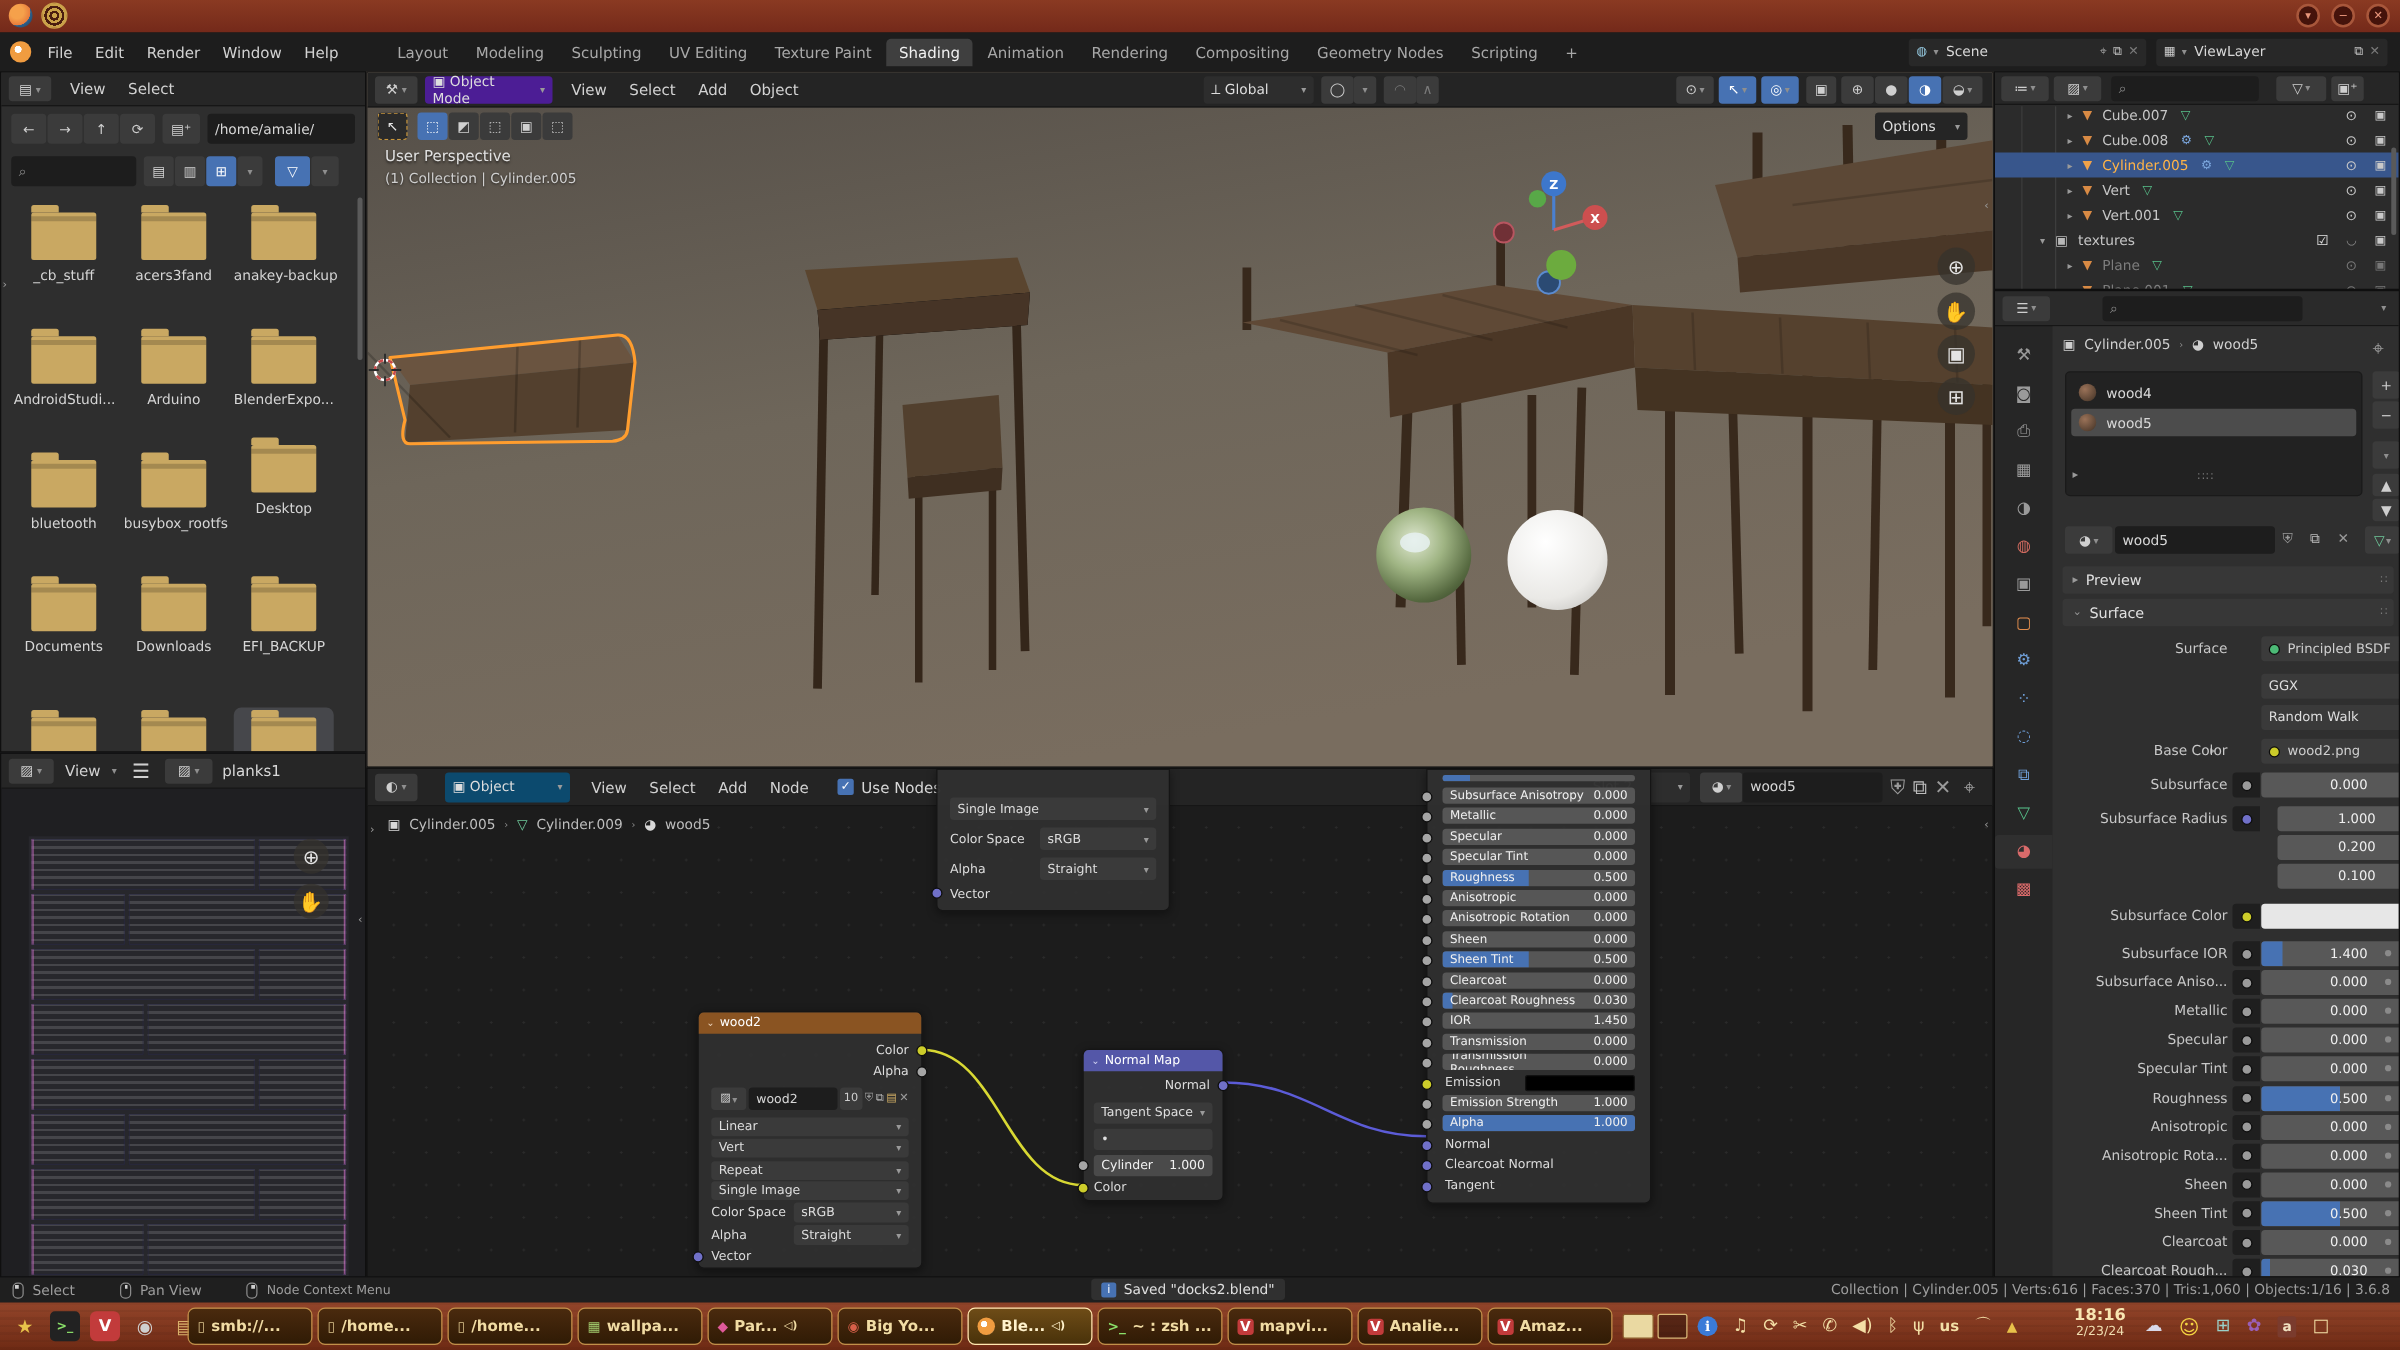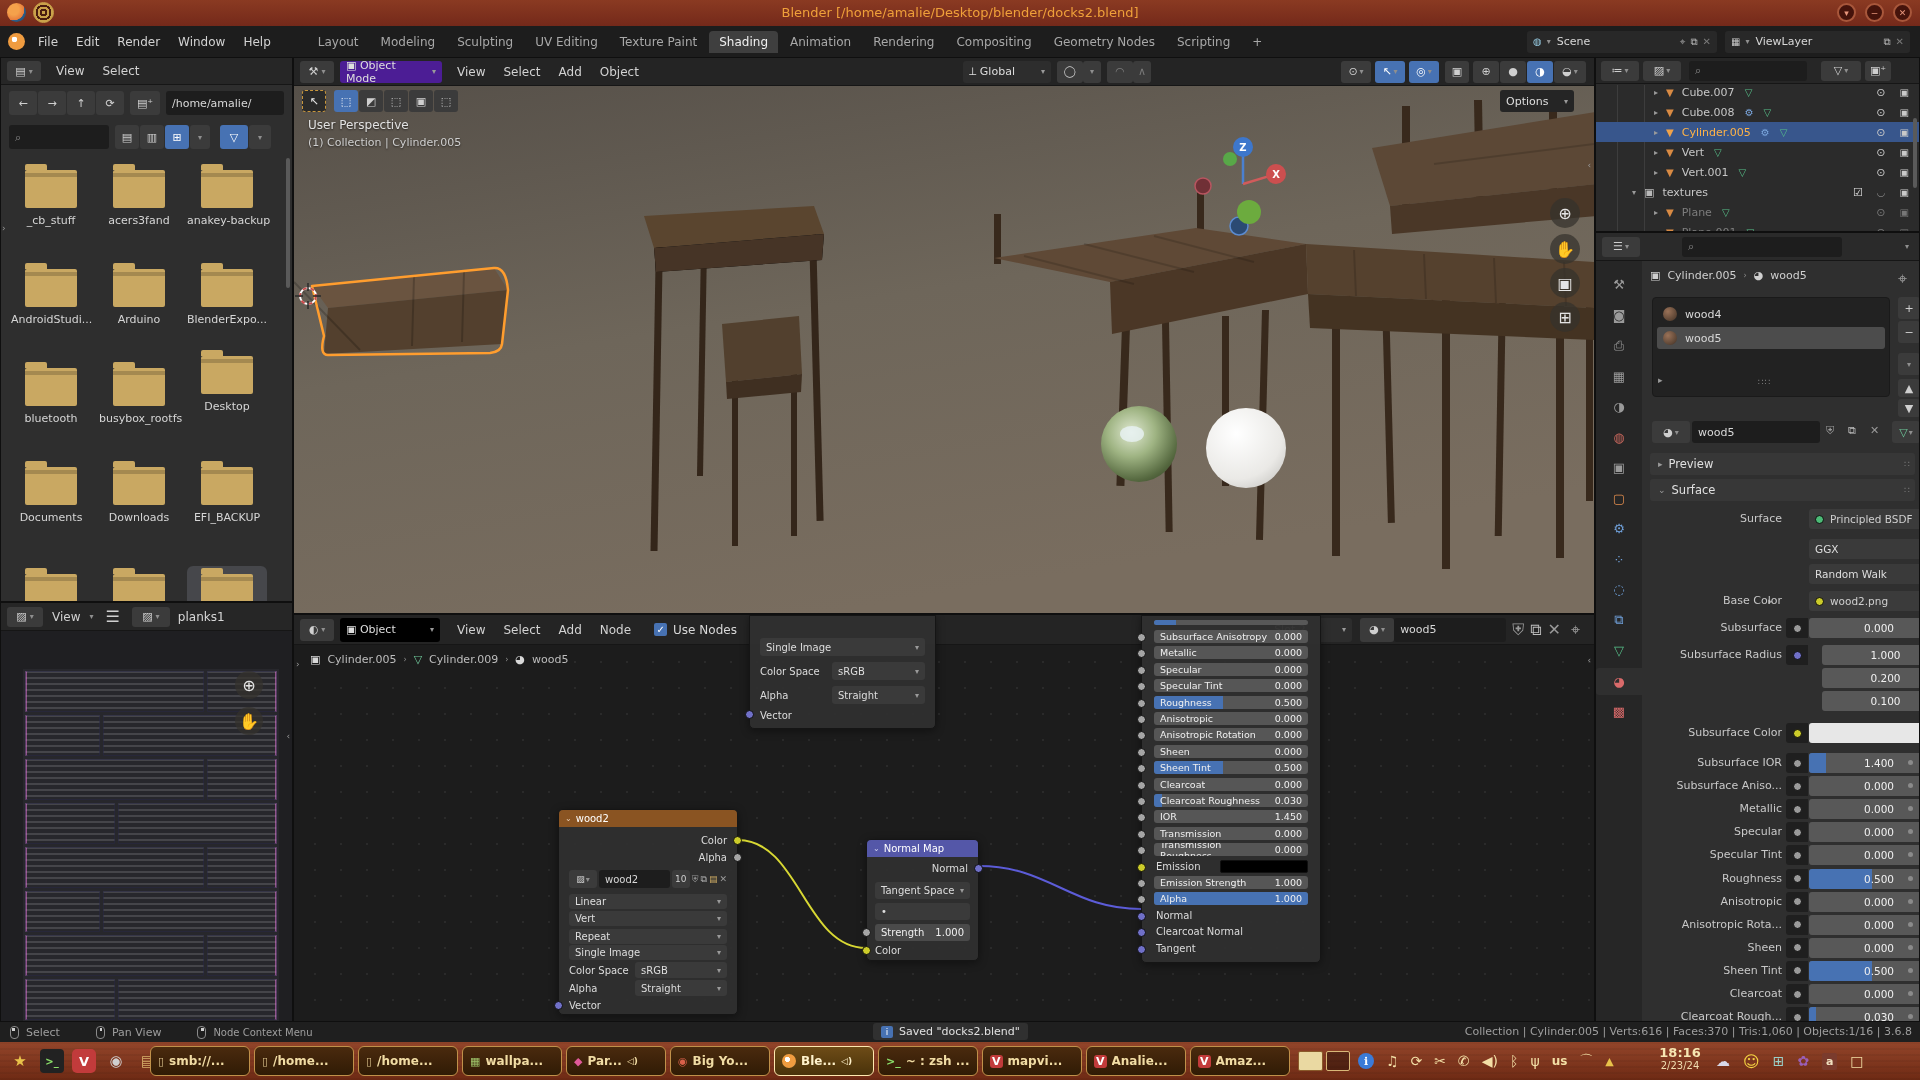--- a/index.html
+++ b/index.html
@@ -54,21 +54,20 @@
   .chev{color:#8f8f8f;font-size:8px}
   .grip{color:#7b7b7b;font-size:9px;letter-spacing:1px}
   .exp{color:#9a9a9a;font-size:9px}
 </style>
 </head>
 <body>
 
 <div class="area" style="left:0;top:0;width:1920px;height:26px;background:linear-gradient(#8a3a22,#74291a);border:none">
   <div class="a" style="left:7px;top:3px;width:19px;height:19px;border-radius:50%;background:radial-gradient(circle at 35% 35%,#f5a14b 30%,#e87c3c 60%,#2d5f8a 62%,#1b3b57)"></div>
   <div class="a" style="left:33px;top:2px;width:21px;height:21px;border-radius:50%;background:repeating-radial-gradient(circle,#caa24a 0 2px,#4a1d10 2px 4px);border:1px solid #caa24a"></div>
-  <div class="a" style="left:0;right:0;top:5px;text-align:center;color:#efa03a;font-size:13px">Blender [/home/amalie/Desktop/blender/docks2.blend]</div>
   <div class="a" style="right:8px;top:3px;display:flex;gap:9px">
     <div class="winbtn">▾</div>
     <div class="winbtn">−</div>
     <div class="winbtn">✕</div>
   </div>
 </div>
 
 <div class="area" style="left:0;top:26px;width:1920px;height:31px;background:#1d1d1d;border:none;display:flex;align-items:center">
   <div style="width:17px;height:17px;margin-left:8px;border-radius:50%;background:radial-gradient(circle at 38% 38%,#fff 18%,#f09c40 20% 70%,#d97b2e)"></div>
   <div id="menus-main" style="display:flex;margin-left:4px">
@@ -421,21 +420,21 @@
 <div class="area" style="left:293px;top:614px;width:1302px;height:408px;background:#1c1c1c">
   <div style="position:absolute;inset:0;background-image:radial-gradient(#2a2a2a 1px,transparent 1px);background-size:26px 26px;background-position:8px 8px"></div>
 
   <svg width="1302" height="408" style="position:absolute;left:0;top:0">
     <path d="M444,225 C505,225 511,333 572,333" fill="none" stroke="#d8d833" stroke-width="2"></path>
     <path d="M685,251 C755,251 777,294 847,294" fill="none" stroke="#5c5cd8" stroke-width="2"></path>
   </svg>
 
   <div class="ehdr" style="height:30px;display:flex;align-items:center;background:#242424">
     <div class="btn" style="width:34px;height:22px;margin-left:6px;gap:3px">◐<span class="chev">▾</span></div>
-    <div class="dd" style="width:100px;height:24px;margin-left:6px;background:#000000">
+    <div class="dd" style="width:100px;height:24px;margin-left:22px;background:#0c4a6e">
       <span style="font-size:11px">▣ <span>Object</span></span>
         <span class="car">▾</span>
     </div>
     <div id="ne-menus" style="display:flex;margin-left:8px">
         <div class="menu-item">View</div>
         <div class="menu-item">Select</div>
         <div class="menu-item">Add</div>
         <div class="menu-item">Node</div>
       </div>
     <div style="display:flex;align-items:center;margin-left:14px;gap:6px">
@@ -553,21 +552,21 @@
     <div class="nrow" style="top:21px;height:14px;justify-content:flex-end">Normal</div>
     <div class="sock" style="right:-5px;top:24px;background:#7070c8"></div>
     <div class="dd" style="position:absolute;left:8px;right:8px;top:42px;height:17px">
       <span>Tangent Space</span>
         <span class="car">▾</span>
       </div>
     <div class="dd" style="position:absolute;left:8px;right:8px;top:63px;height:17px">
       <span>•</span>
       </div>
     <div class="slider" style="position:absolute;left:8px;right:8px;top:84px;height:17px;display:flex;align-items:center;justify-content:space-between;padding:0 6px;font-size:10px;background:#4a4a4a">
-      <span class="lab">Strength</span>
+      <span class="lab">Cylinder</span>
       <span class="val">1.000</span>
     </div>
     <div class="sock" style="left:-5px;top:88px;background:#a5a5a5"></div>
     <div class="nrow" style="top:104px;height:13px;left:8px">Color</div>
     <div class="sock" style="left:-5px;top:106px;background:#cccc2a"></div>
   </div>
 
   <div class="node" id="bsdf-node" style="left:847px;top:0px;width:180px;height:348px;border-radius:0 0 5px 5px">
     <div class="slider" style="position:absolute;left:12px;right:12px;top:4px;height:5px;background:#585858">
         <div class="fill" style="width:14%"></div>

